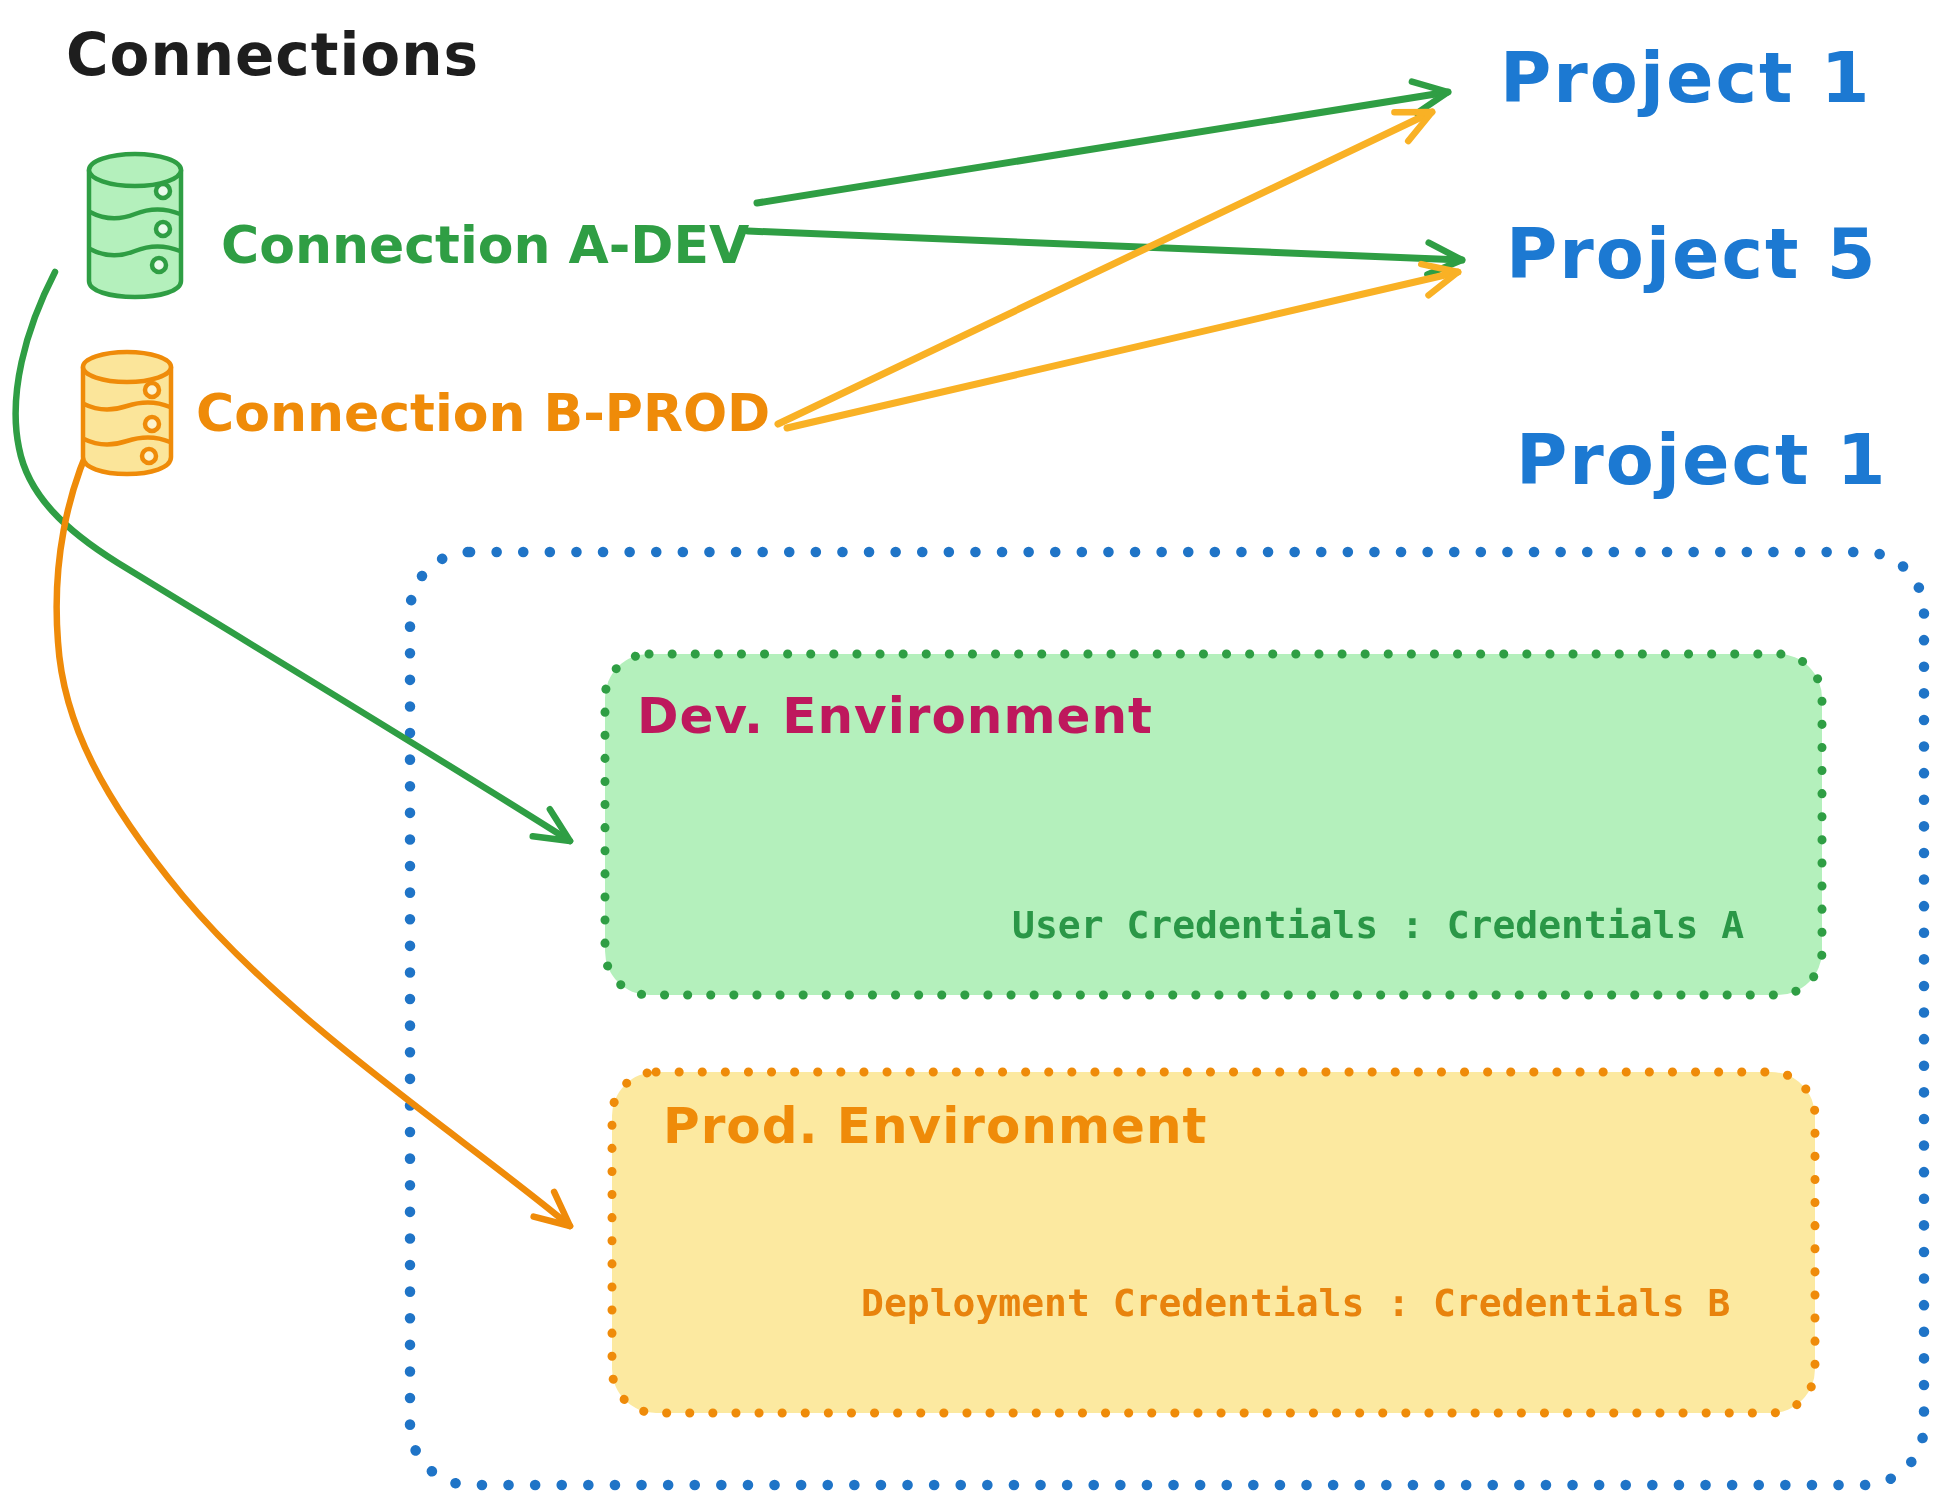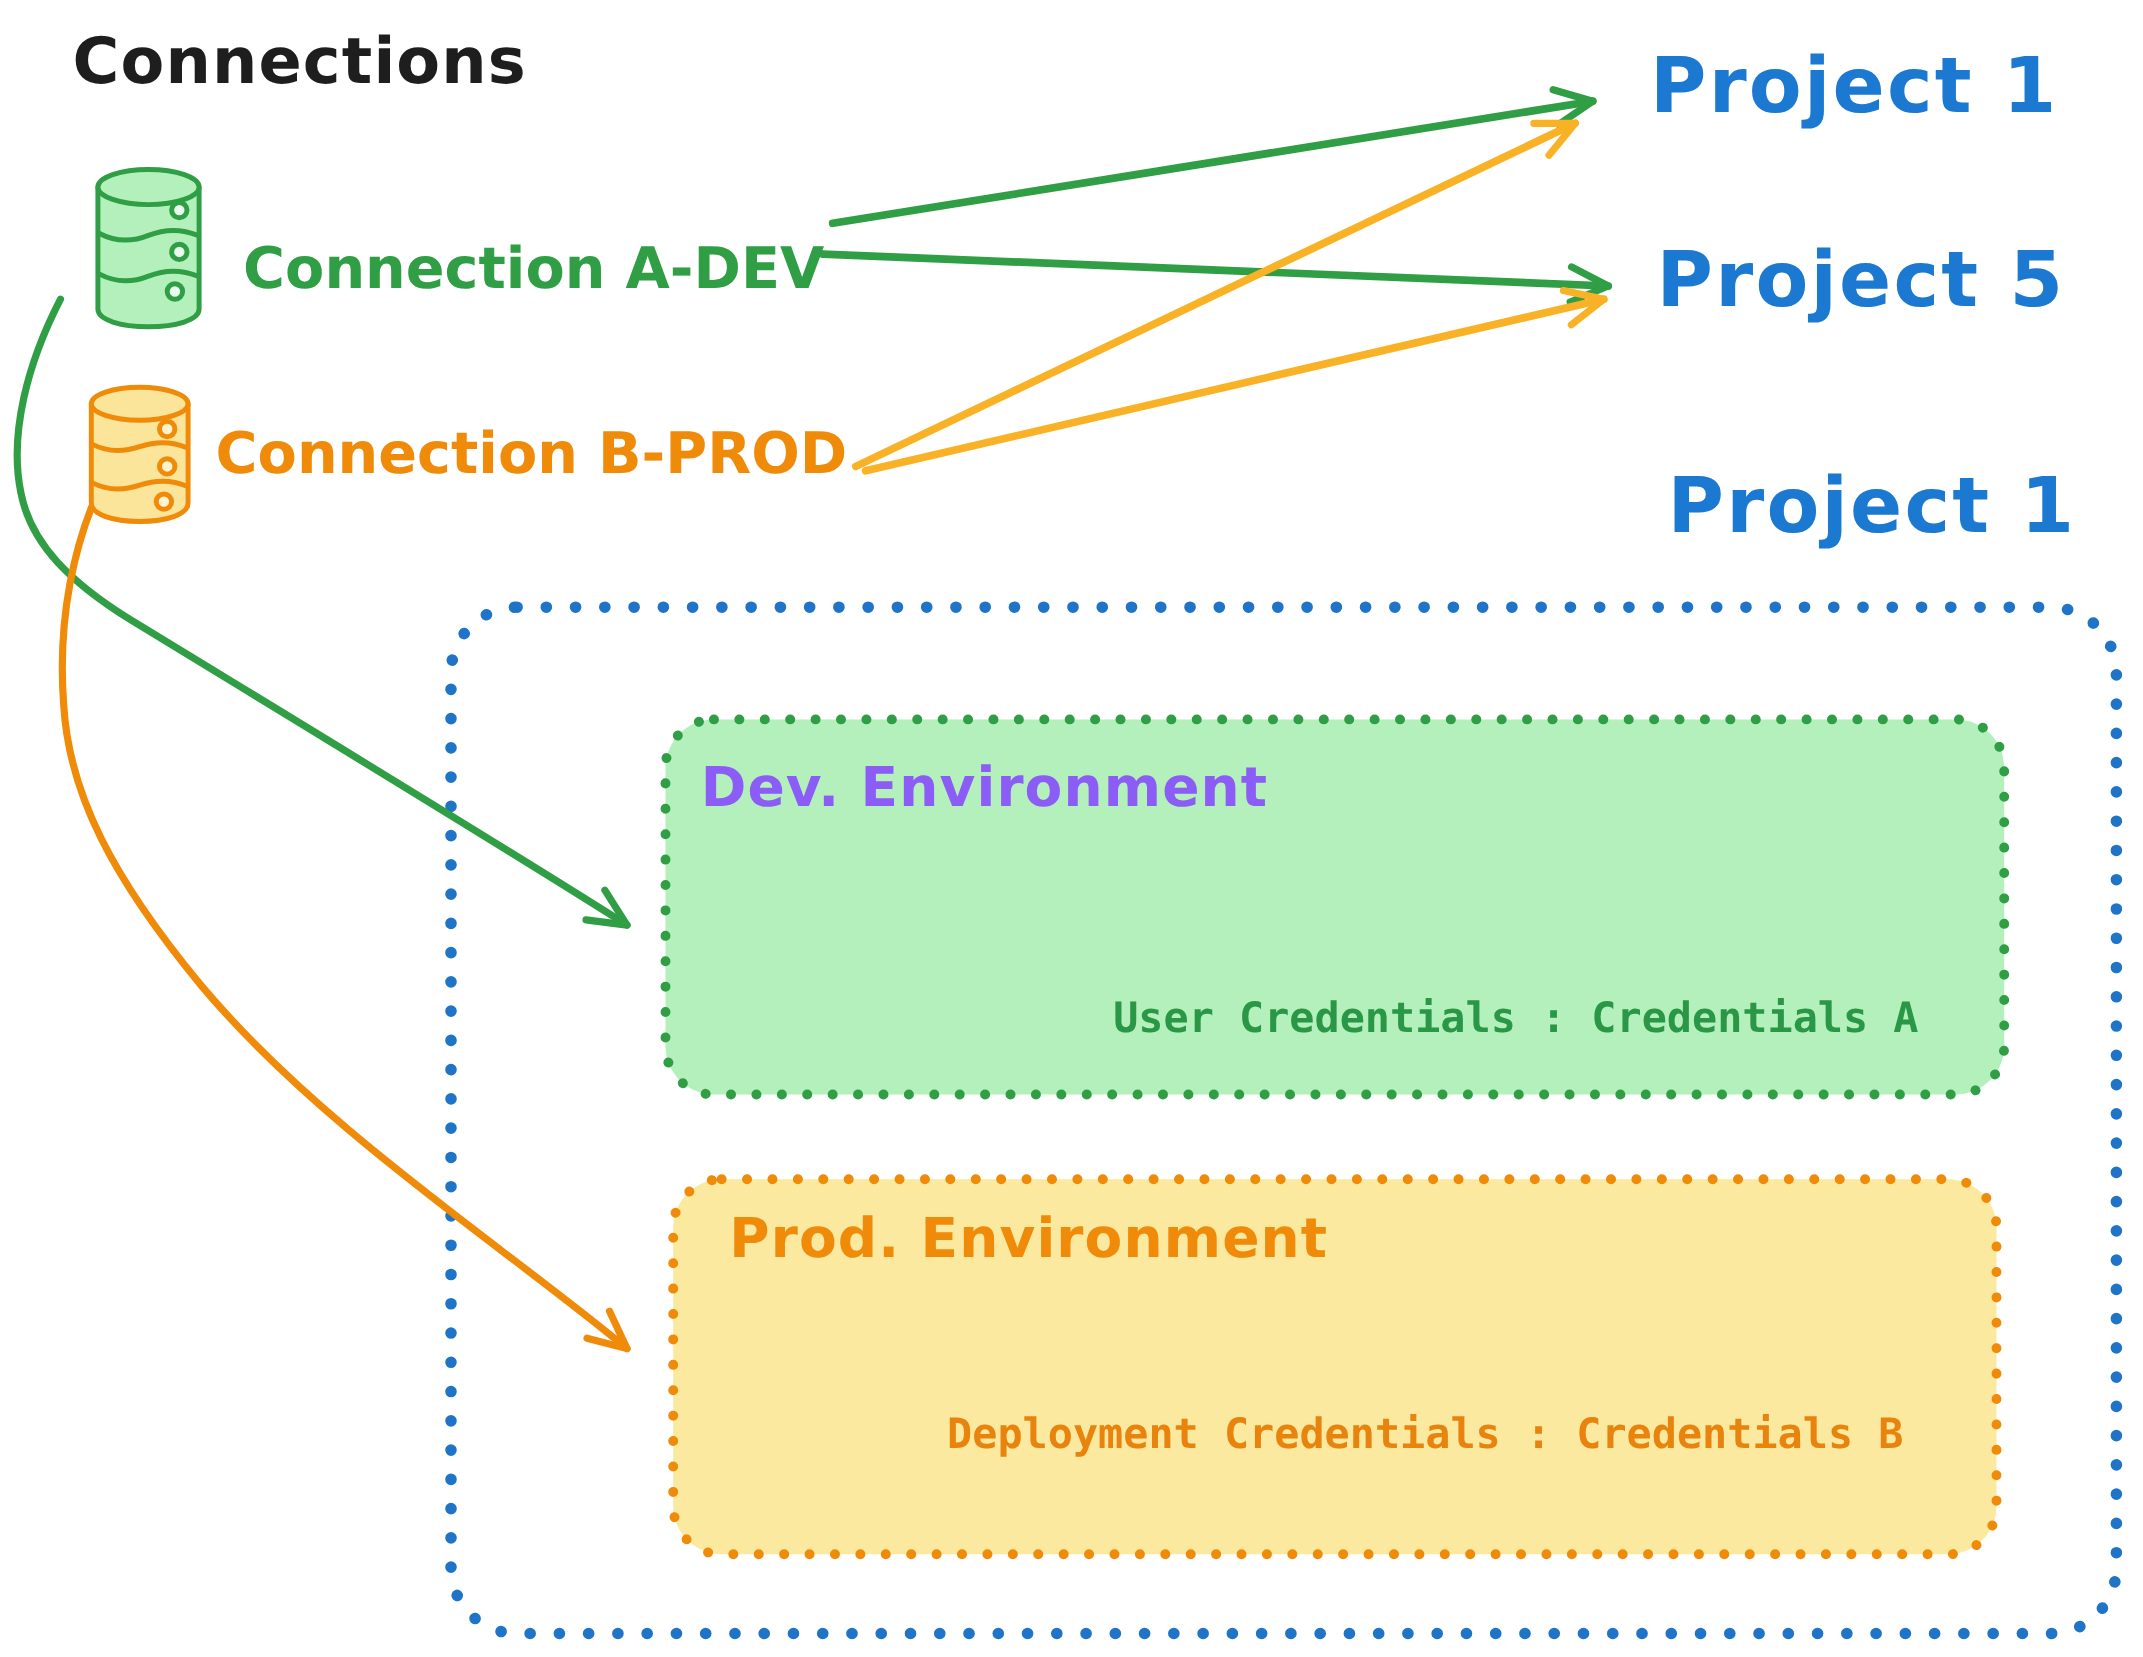--- a/index.html
+++ b/index.html
@@ -13,21 +13,21 @@
   #artwork{position:absolute;left:0;top:0;}
   .lbl{position:absolute;white-space:nowrap;line-height:1.15;}
   .title{left:66px;top:22px;font-size:58px;font-weight:700;color:#1e1e1e;letter-spacing:1px;}
   .conn-a{left:221px;top:174px;font-size:52px;font-weight:600;color:#2f9e44;margin-top:42px;}
   .conn-b{left:196px;top:384px;font-size:52px;font-weight:600;color:#ef8b09;}
   .proj{font-size:70px;font-weight:700;color:#1c79d2;letter-spacing:2px;}
   .proj3{left:1500px;top:38px;}
   .proj2{left:1506px;top:214px;}
   .proj1{left:1516px;top:420px;}
   .env-title{font-size:50px;font-weight:600;letter-spacing:1px;}
-  .env-dev{left:637px;top:688px;color:#8b5cf6;}
+  .env-dev{left:637px;top:688px;color:#be185d;}
   .env-prod{left:663px;top:1098px;color:#ef8b09;}
   .creds{font-family:"DejaVu Sans Mono","Liberation Mono",monospace;font-size:38px;font-weight:700;}
   .creds-dev{left:1012px;top:904px;color:#2a9747;}
   .creds-prod{left:861px;top:1282px;color:#e8830d;}
 </style>
 </head>
 <body>
 
 <div id="canvas">
 

